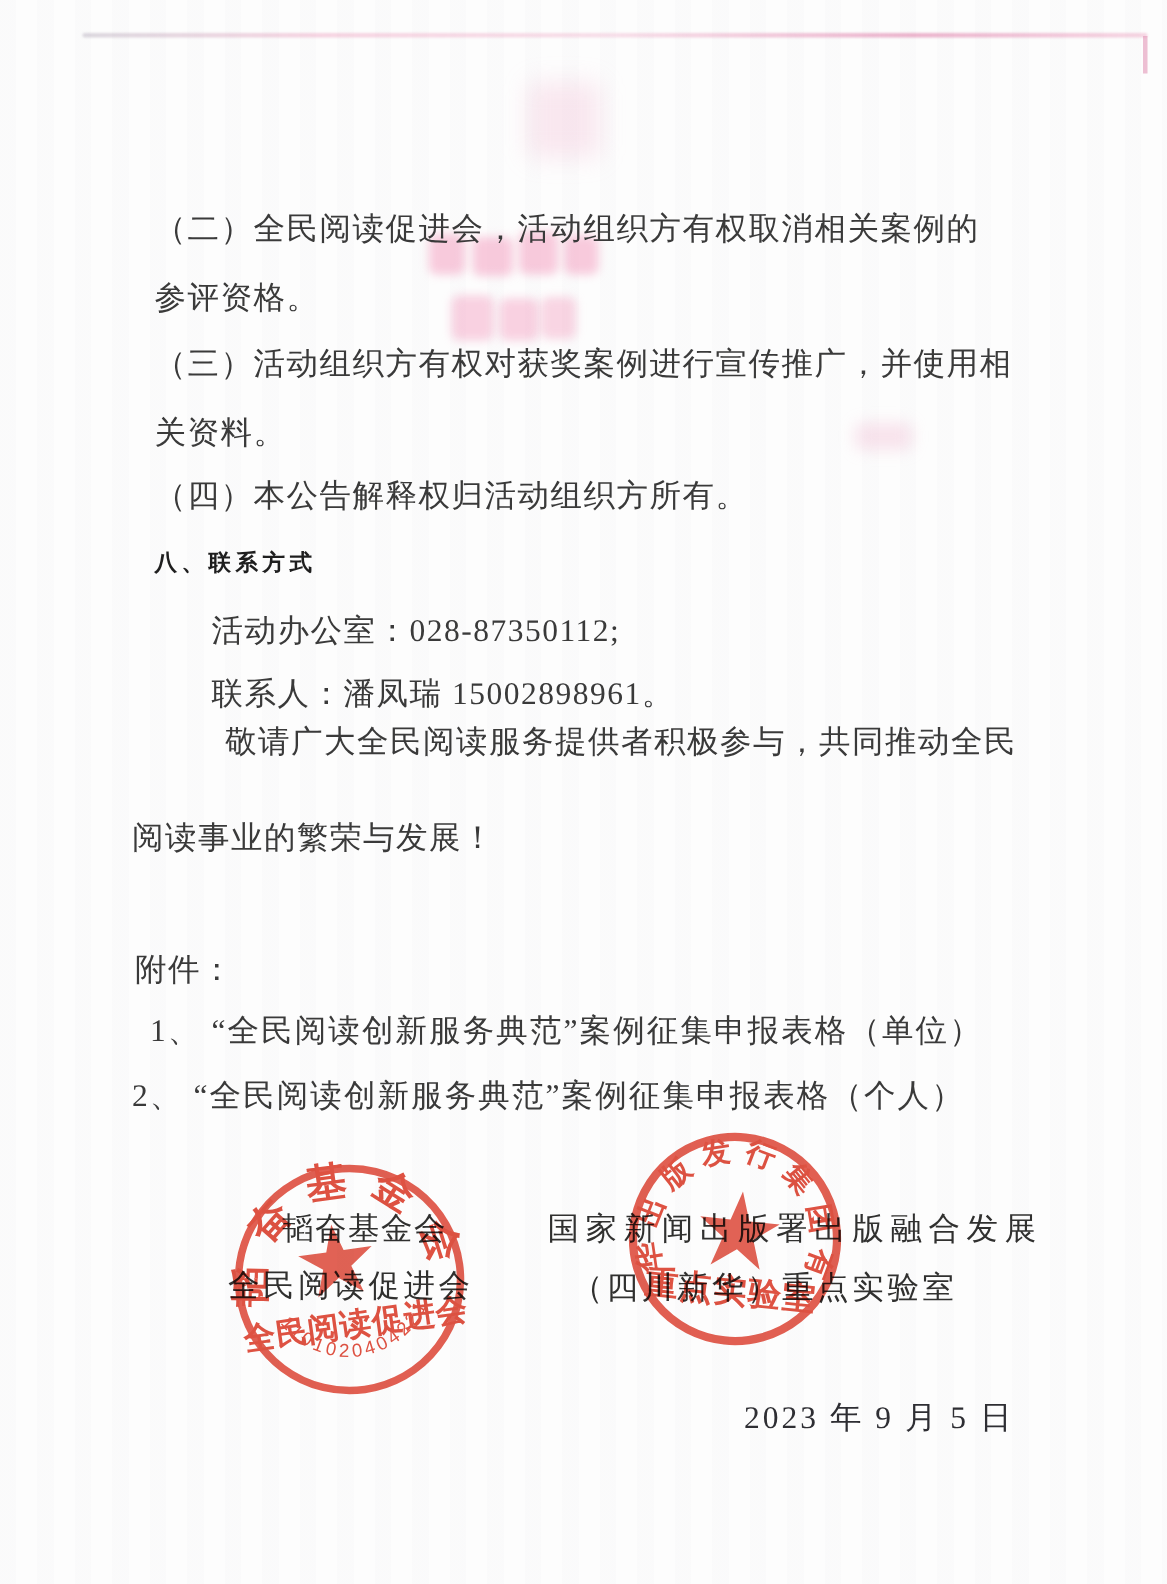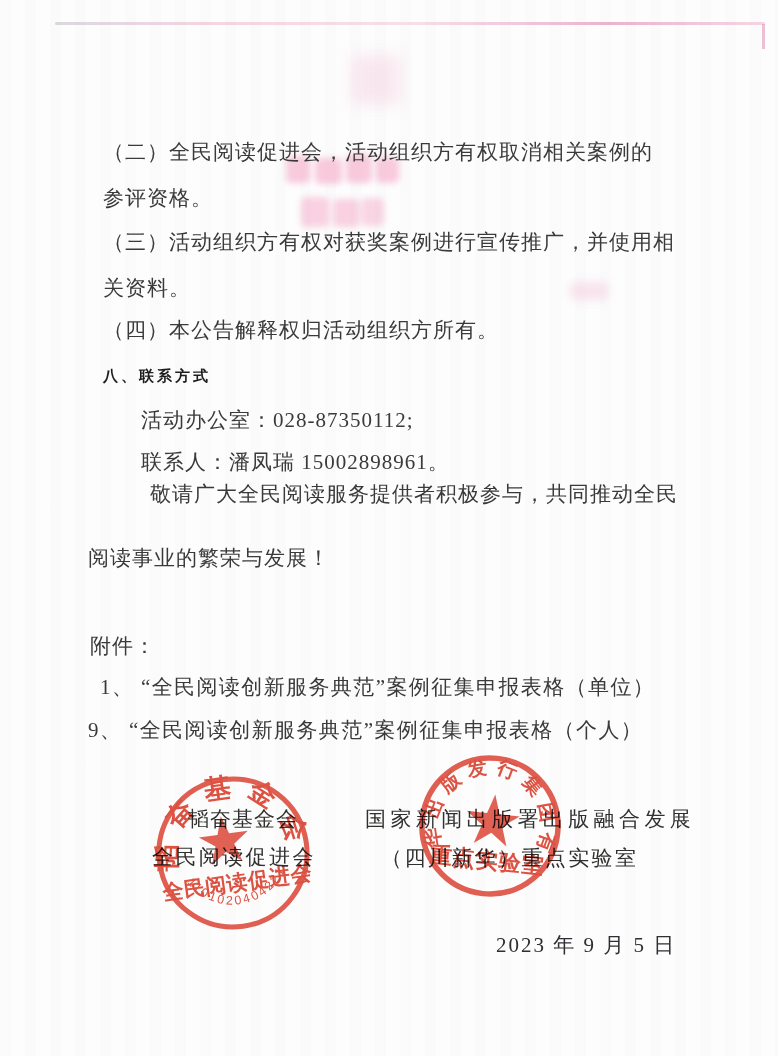--- a/index.html
+++ b/index.html
@@ -110,21 +110,21 @@
   <div class="line heading l-h">八、联系方式</div>
 
   <div class="line l-off">活动办公室：028-87350112;</div>
   <div class="line l-con">联系人：潘凤瑞 15002898961。</div>
 
   <div class="line l-cl1">敬请广大全民阅读服务提供者积极参与，共同推动全民</div>
   <div class="line l-cl2">阅读事业的繁荣与发展！</div>
 
   <div class="line l-att">附件：</div>
   <div class="line attach l-a1">1、 “全民阅读创新服务典范”案例征集申报表格（单位）</div>
-  <div class="line attach l-a2">9、 “全民阅读创新服务典范”案例征集申报表格（个人）</div>
+  <div class="line attach l-a2">2、 “全民阅读创新服务典范”案例征集申报表格（个人）</div>
 
   <div class="line org l-ol1">韬奋基金会</div>
   <div class="line org org-mid l-ol2">全民阅读促进会</div>
   <div class="line org org-mid l-or2">（四川新华）重点实验室</div>
   <div class="line org org-wide l-or1">国家新闻出版署出版融合发展</div>
   <div class="line date-line l-dat">2023 年 9 月 5 日</div>
 
   <svg class="seal seal-left" viewBox="0 0 160 160">
     <circle cx="80" cy="80" r="74" fill="none" stroke="#dc3a28" stroke-width="5" opacity="0.92"></circle>
     <defs>

